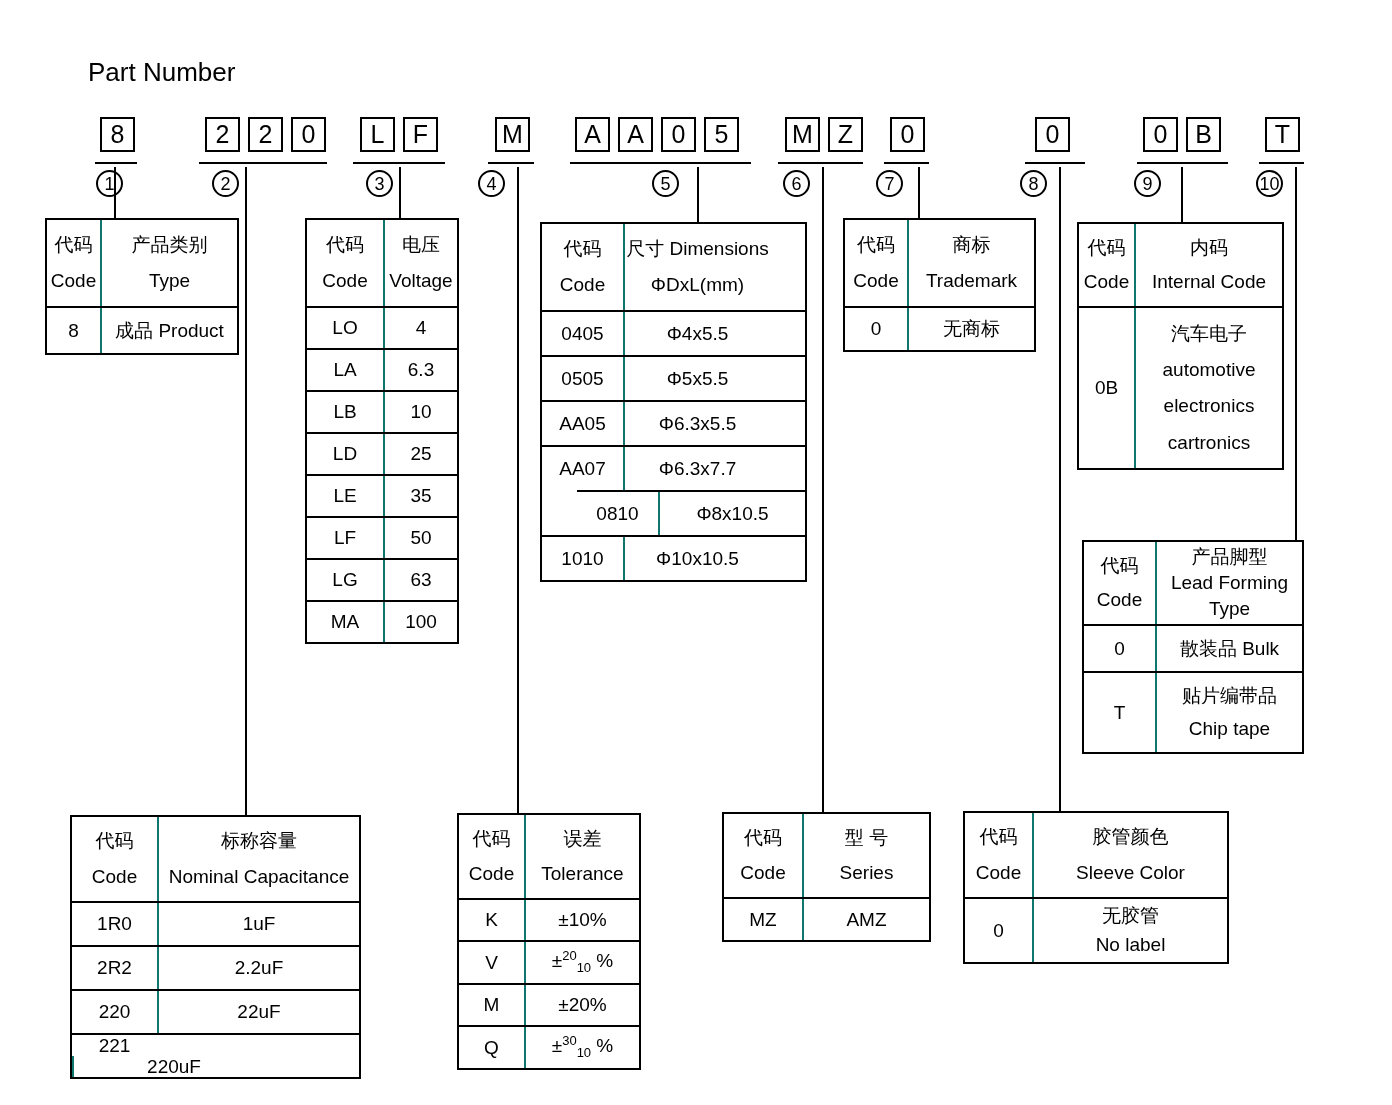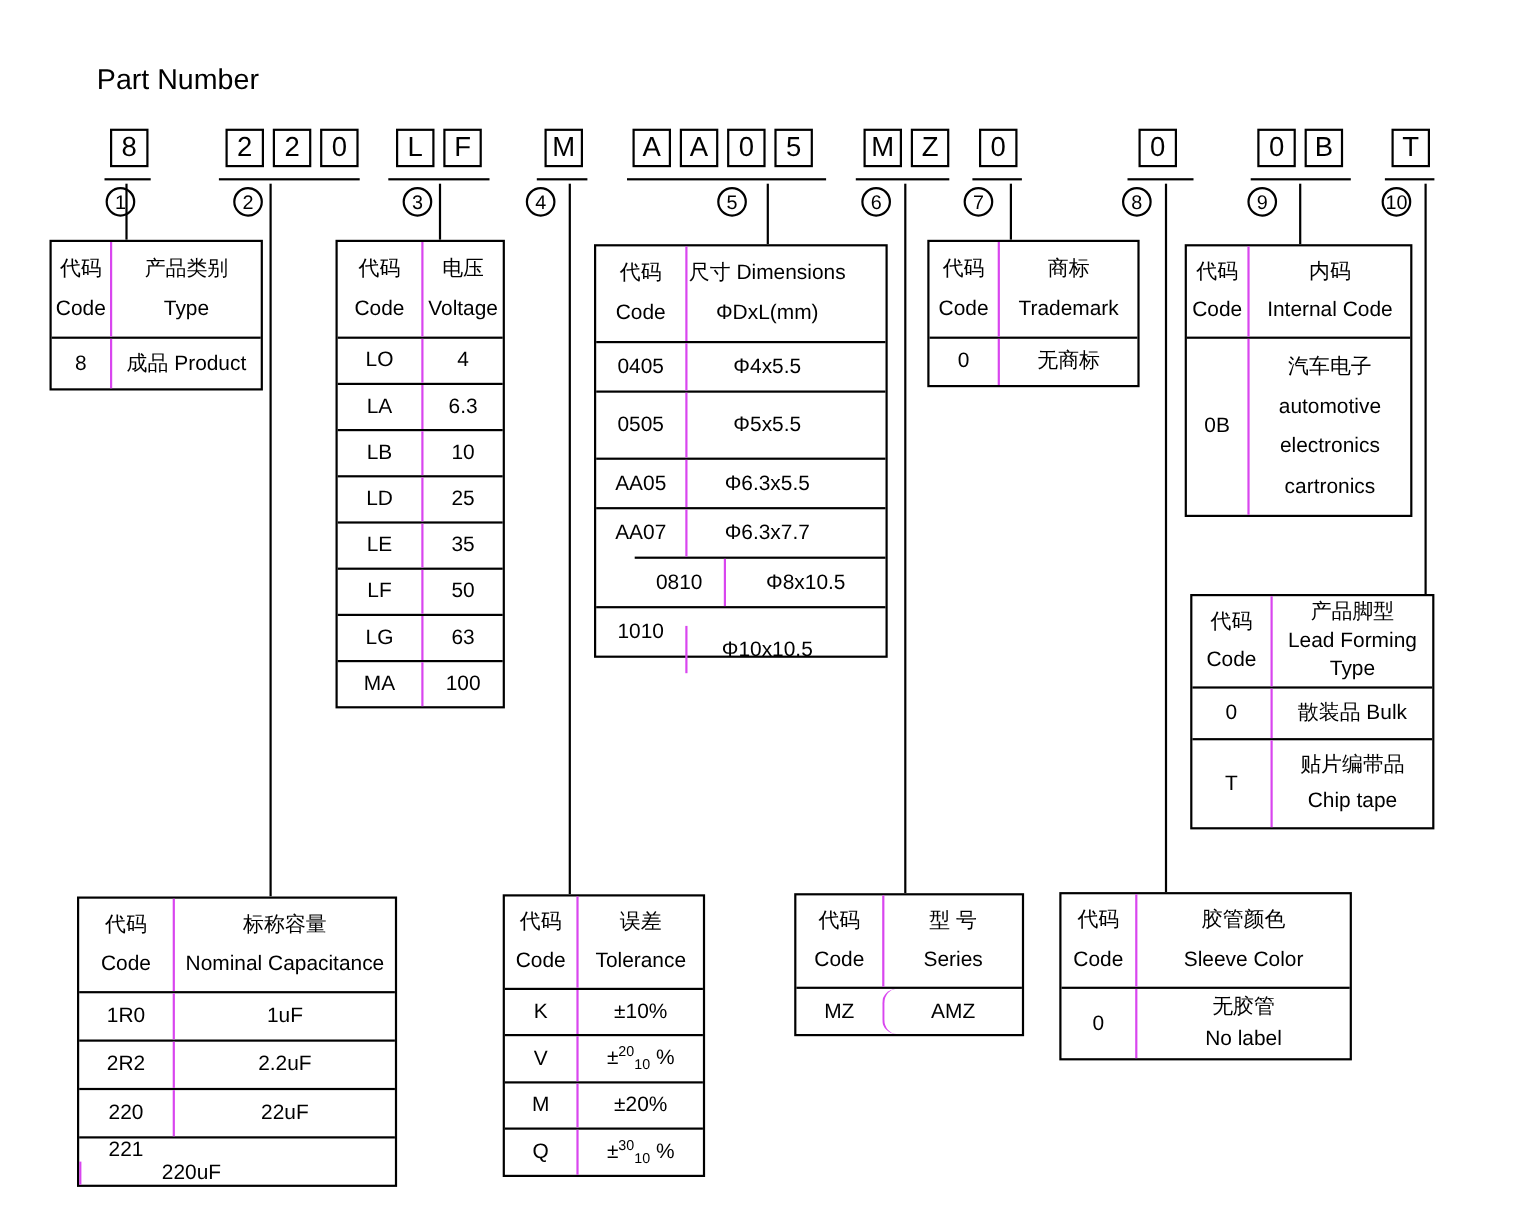--- a/index.html
+++ b/index.html
@@ -27,21 +27,21 @@
     font-size:18px; line-height:1;
   }
 
   .tbl { position:absolute; border:2px solid #000; background:#fff; }
   .trow { display:flex; }
   .trow + .trow { border-top:2px solid #000; }
   .tcell {
     display:flex; flex-direction:column; align-items:center; justify-content:space-evenly;
     text-align:center; font-size:19px; white-space:nowrap; overflow:hidden;
   }
-  .tcell + .tcell { border-left:2px solid #d946ef; }
+  .tcell + .tcell { border-left:2px solid #0f766e; }
   .tcell .line { line-height:1.15; }
   .pmwrap sup { font-size:13px; vertical-align:super; }
   .pmwrap sub { font-size:13px; vertical-align:sub; }
 </style>
 </head>
 <body>
 
 <div class="page">
   <div class="title-en">Part Number</div>
   <div id="diagram">
@@ -201,21 +201,21 @@
           </div>
         </div>
         <div class="trow" style="height: 45px;">
           <div class="tcell" style="width: 81px; height: 100%;">
             <div class="line">0405</div>
           </div>
           <div class="tcell" style="width: 147px; height: 100%;">
             <div class="line">Φ4x5.5</div>
           </div>
         </div>
-        <div class="trow" style="height: 61px;">
+        <div class="trow" style="height: 45px;">
           <div class="tcell" style="width: 81px; height: 100%;">
             <div class="line">0505</div>
           </div>
           <div class="tcell" style="width: 147px; height: 100%;">
             <div class="line">Φ5x5.5</div>
           </div>
         </div>
         <div class="trow" style="height: 45px;">
           <div class="tcell" style="width: 81px; height: 100%;">
             <div class="line">AA05</div>
@@ -237,21 +237,21 @@
             <div class="line">0810</div>
           </div>
           <div class="tcell" style="width: 147px; height: 100%;">
             <div class="line">Φ8x10.5</div>
           </div>
         </div>
         <div class="trow" style="height: 45px;">
           <div class="tcell" style="width: 81px; height: 100%;">
             <div class="line">1010</div>
           </div>
-          <div class="tcell" style="width: 147px; height: 100%; margin-top: 16px;">
+          <div class="tcell" style="width: 147px; height: 100%;">
             <div class="line">Φ10x10.5</div>
           </div>
         </div>
       </div>
       <div class="tbl" style="left: 843px; top: 218px;">
         <div class="trow" style="height: 86px;">
           <div class="tcell" style="width: 62px; height: 100%;">
             <div class="line">代码</div>
             <div class="line">Code</div>
           </div>
@@ -418,21 +418,21 @@
           </div>
           <div class="tcell" style="width: 127px; height: 100%;">
             <div class="line">型 号</div>
             <div class="line">Series</div>
           </div>
         </div>
         <div class="trow" style="height: 43px;">
           <div class="tcell" style="width: 78px; height: 100%;">
             <div class="line">MZ</div>
           </div>
-          <div class="tcell" style="width: 127px; height: 100%; border-radius: 13px;">
+          <div class="tcell" style="width: 127px; height: 100%;">
             <div class="line">AMZ</div>
           </div>
         </div>
       </div>
       <div class="tbl" style="left: 963px; top: 811px;">
         <div class="trow" style="height: 84px;">
           <div class="tcell" style="width: 67px; height: 100%;">
             <div class="line">代码</div>
             <div class="line">Code</div>
           </div>

